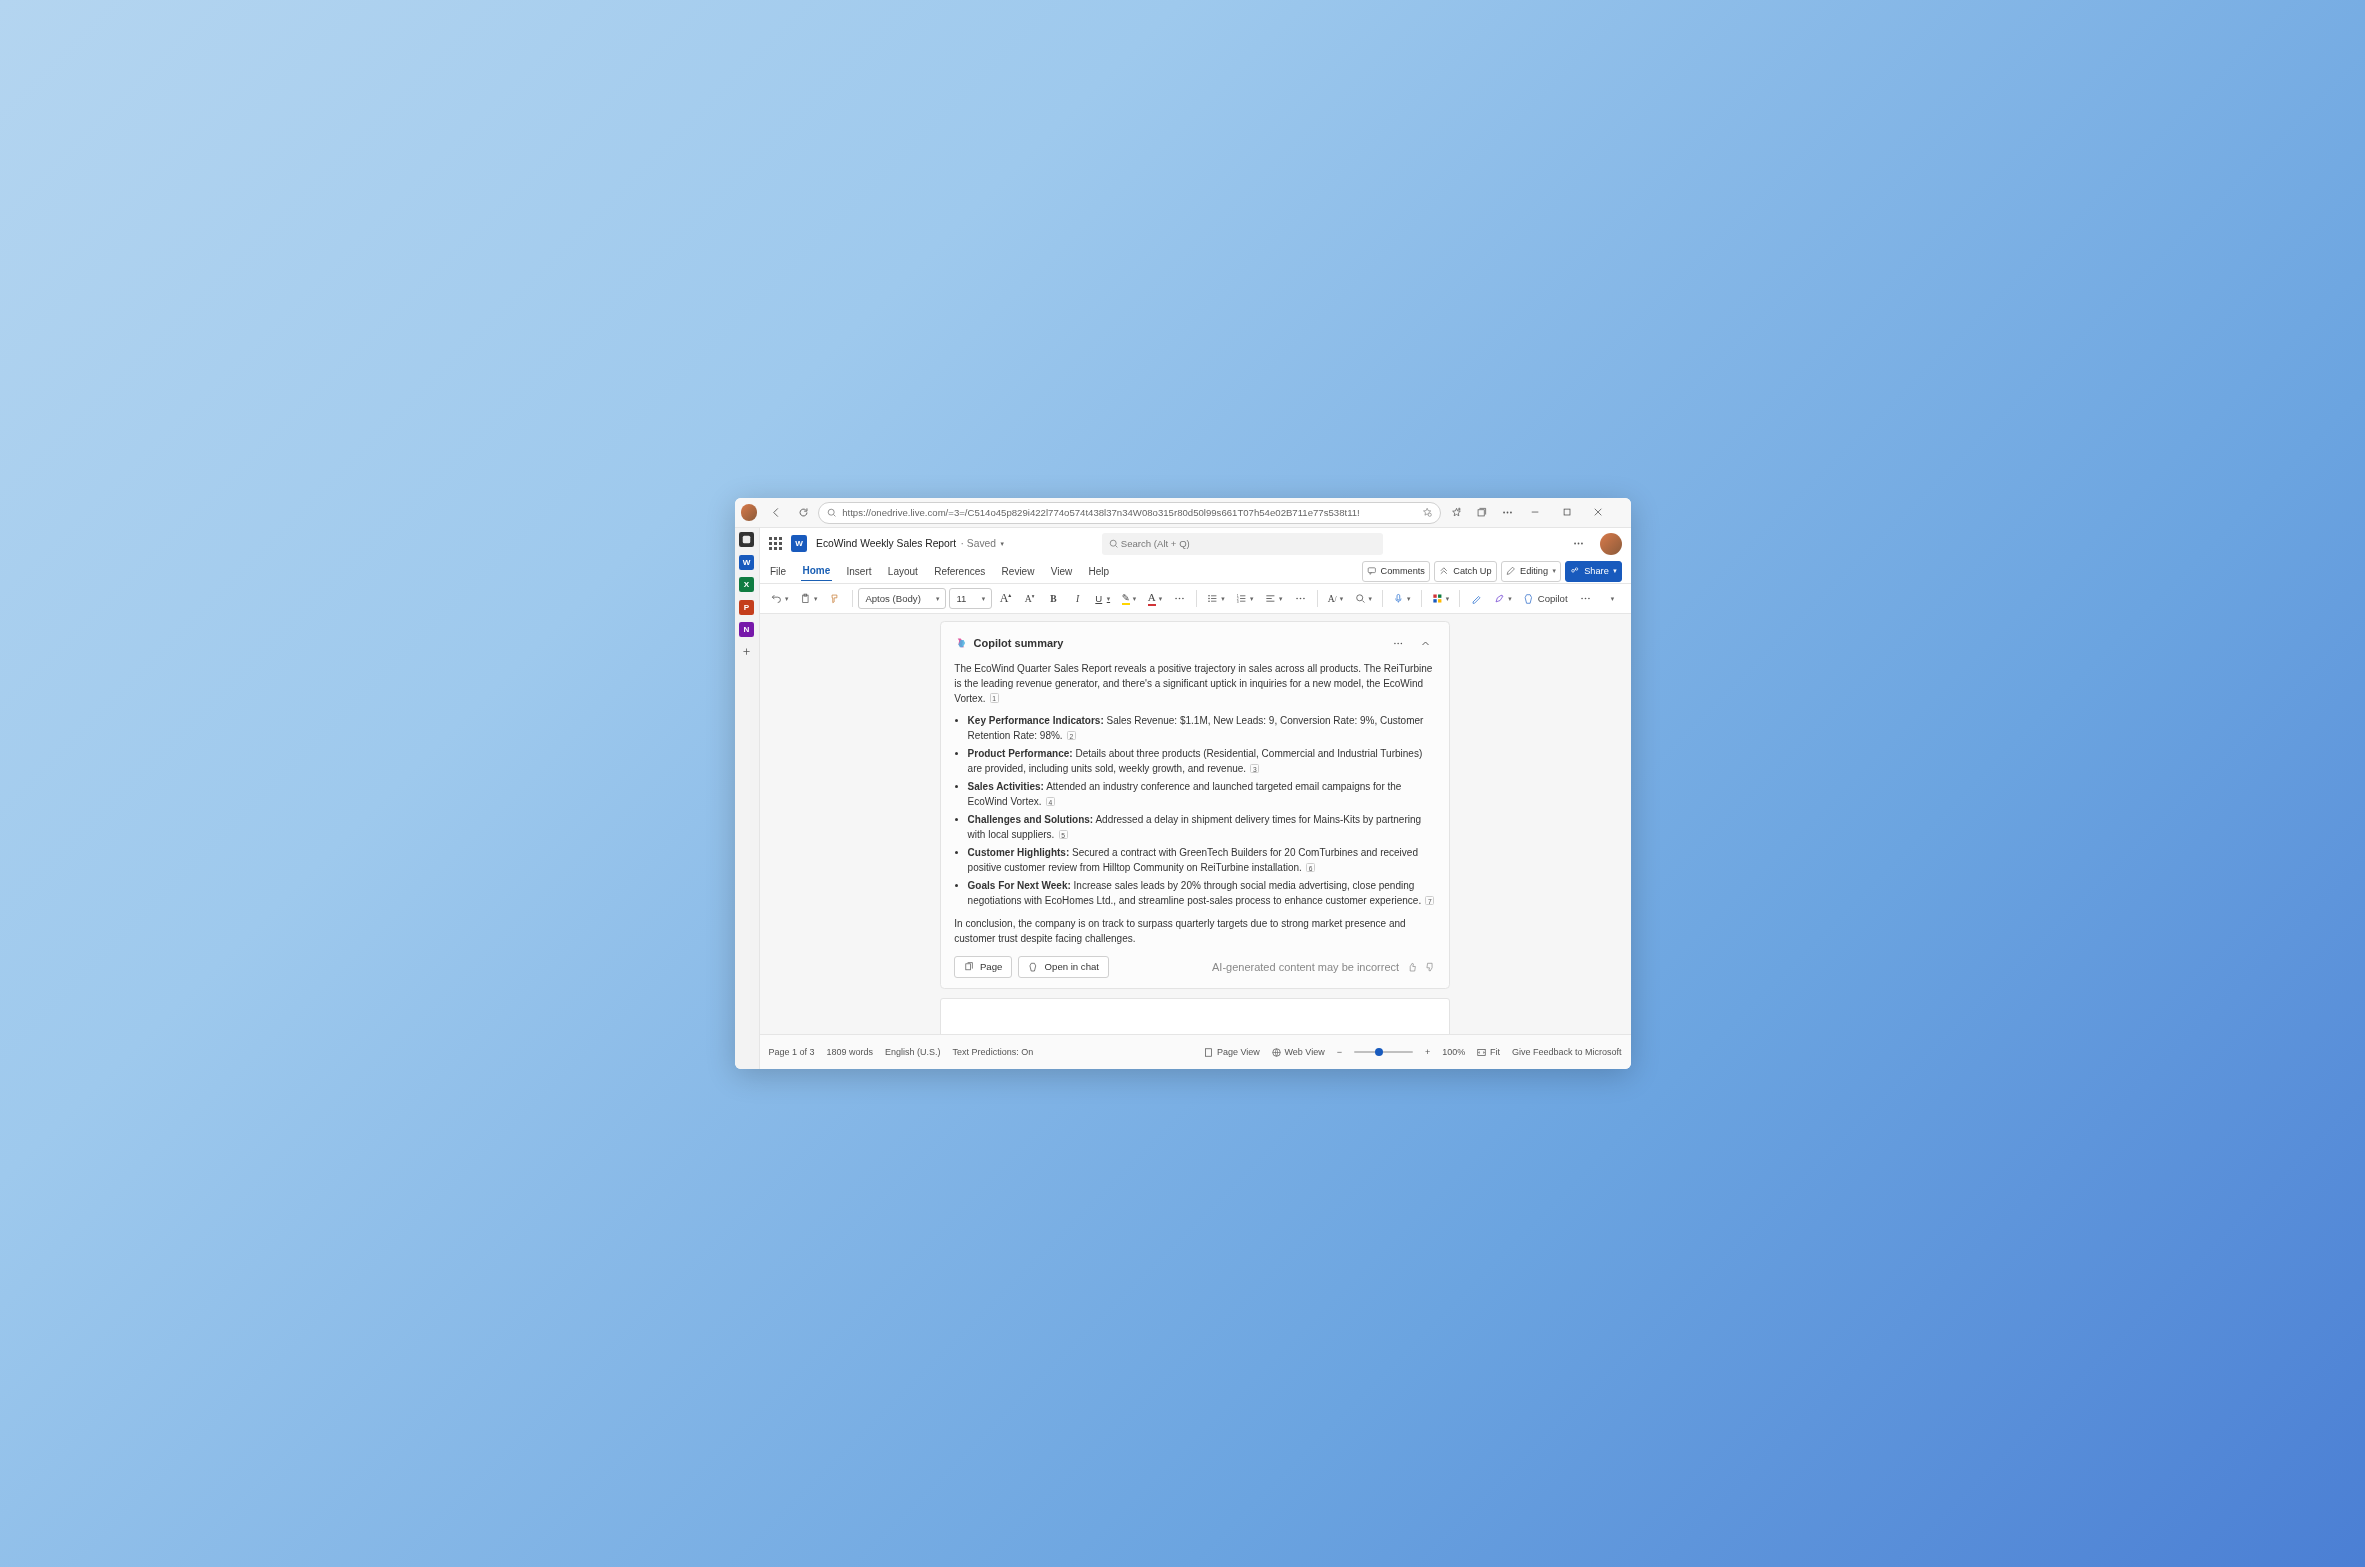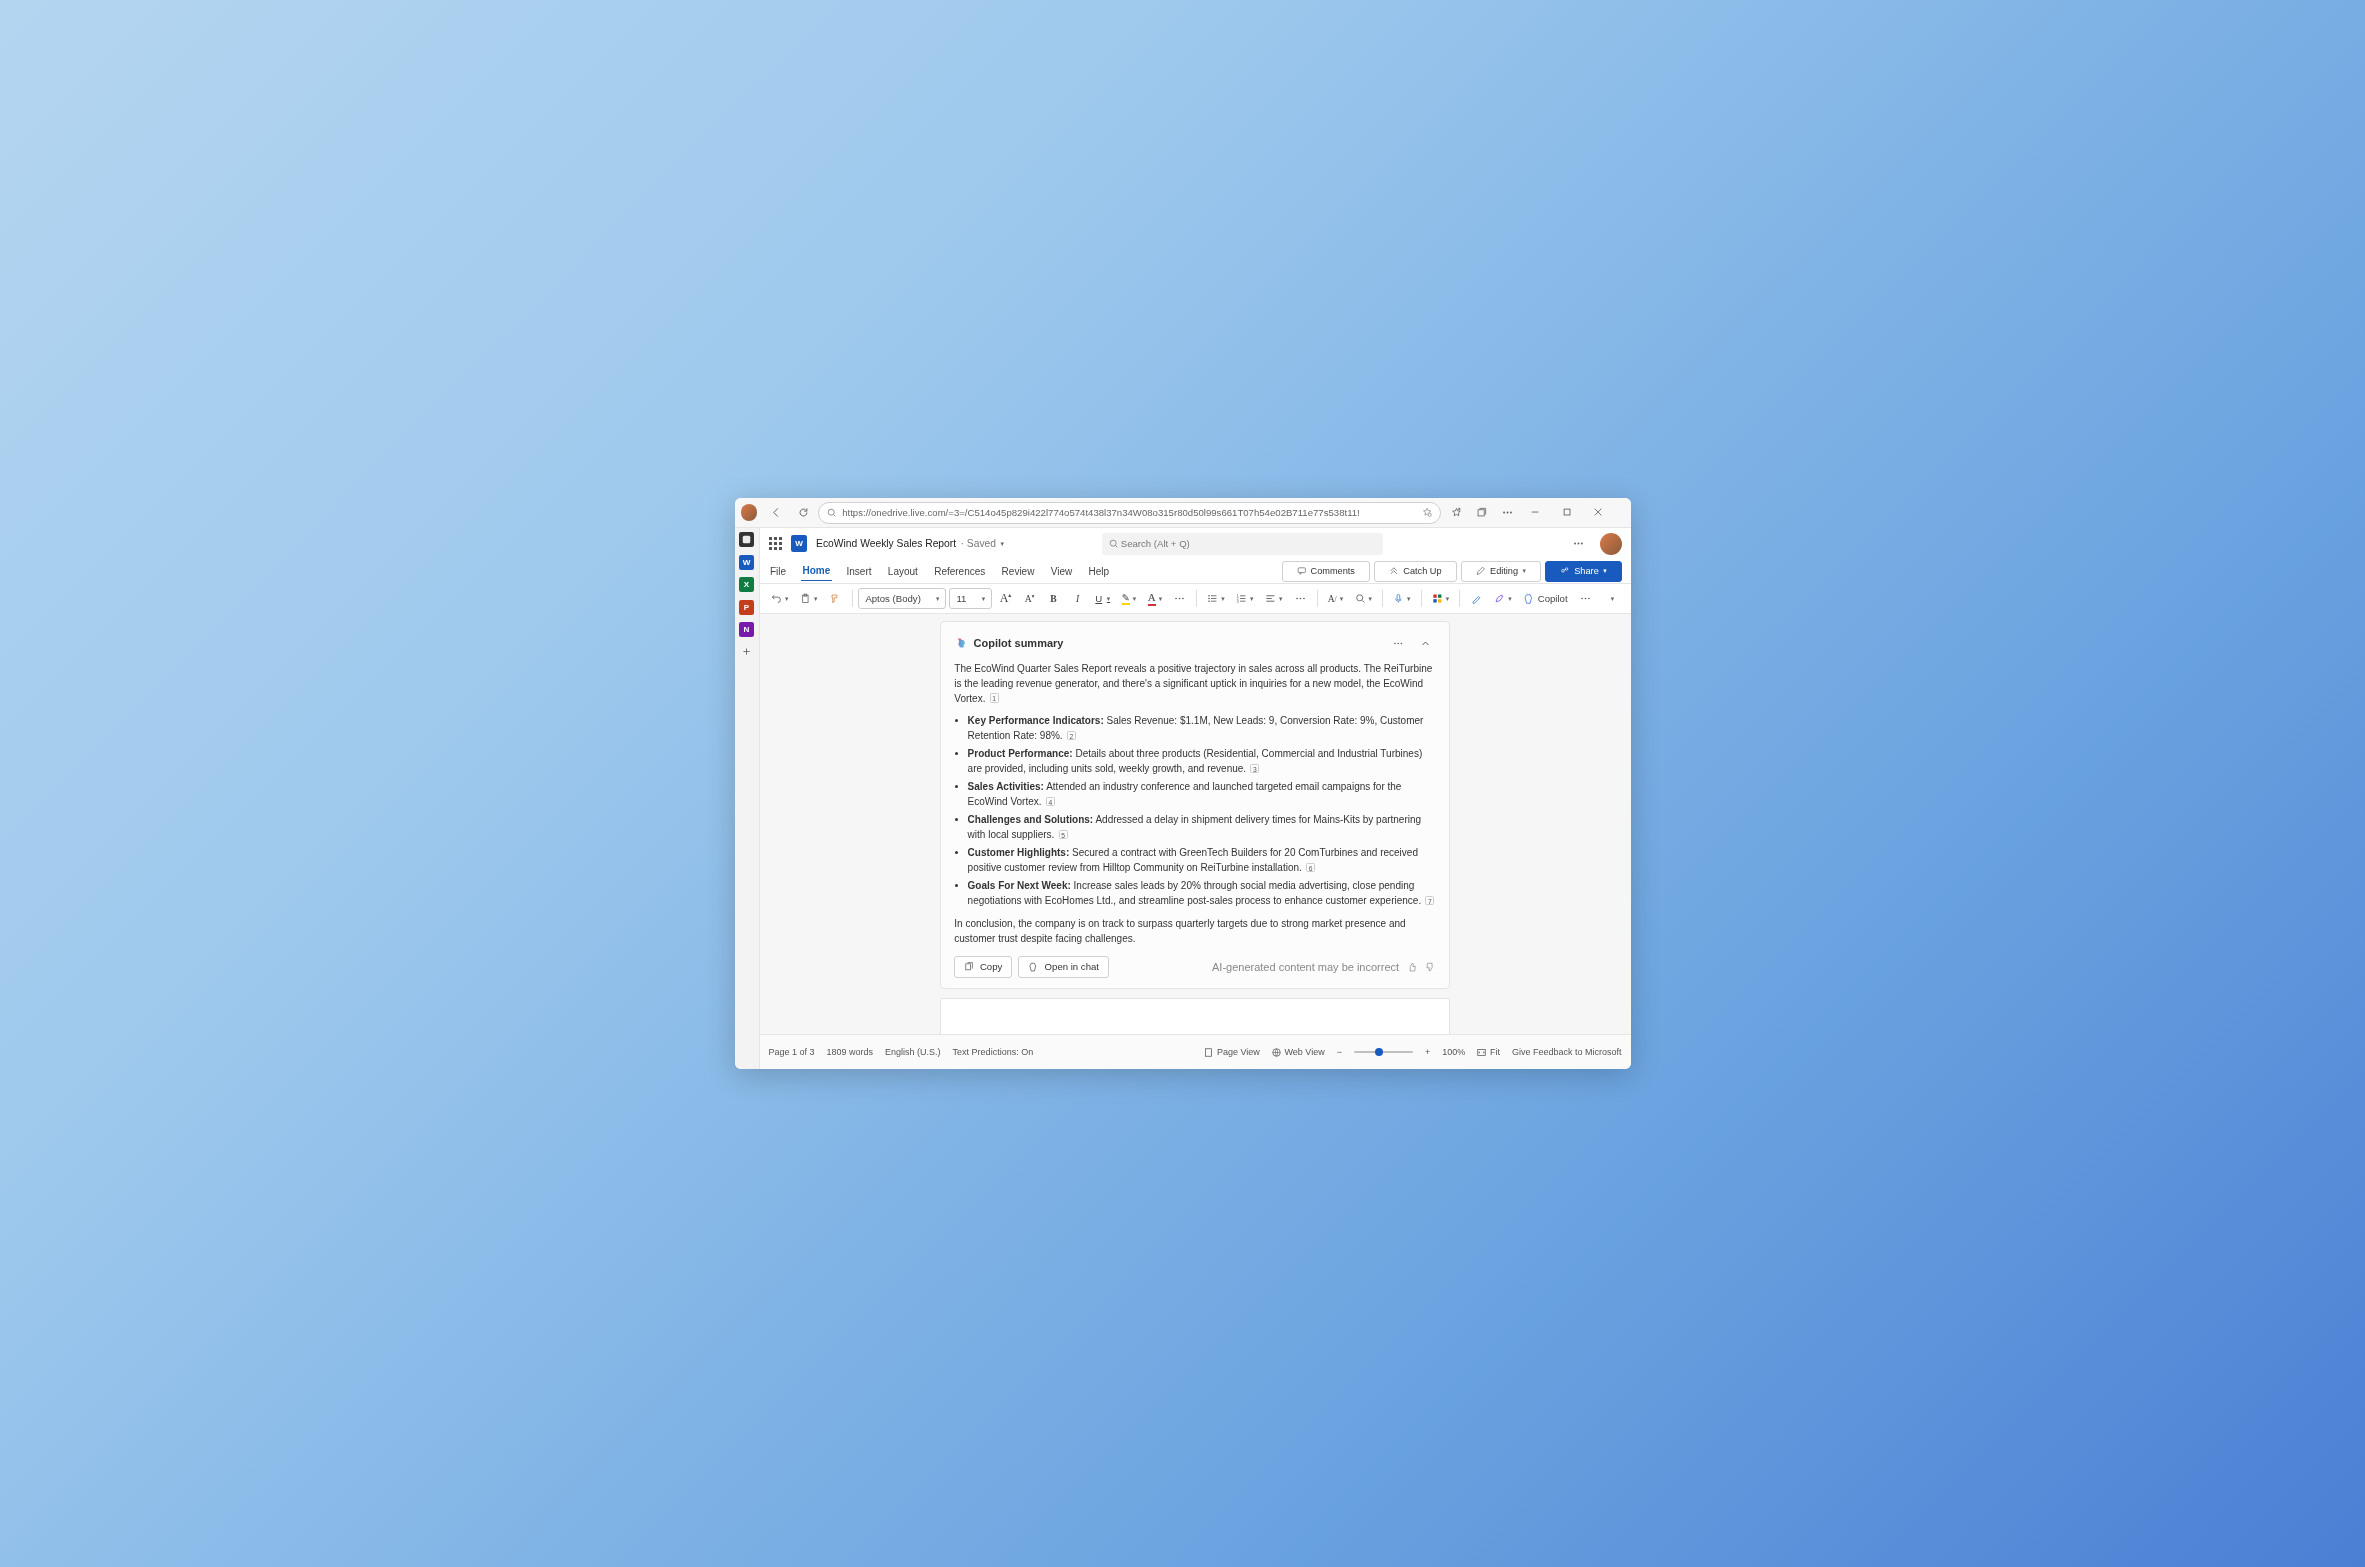--- a/index.html
+++ b/index.html
@@ -78,21 +78,21 @@
   
   .tabs {
     height: 25px; display:flex; align-items:center; padding: 0 9px; gap: 13.3px;
     border-bottom: 0.7px solid #e5e5e5; font-size: 10px; color:#444;
   }
   .tab { padding: 4.4px 1.5px; cursor:pointer; }
   .tab.active { color:#1a5fb4; border-bottom: 1.5px solid #1a5fb4; font-weight:700; }
   .tabs-right { margin-left:auto; display:flex; align-items:center; gap:4.4px; }
   .pill {
     height:21px; border:0.7px solid #d0d0d0; border-radius:3px; background:#fff;
-    display:flex; align-items:center; padding:0 14px; gap:4.4px; font-size:9.2px; color:#333;
+    display:flex; align-items:center; padding:0 4px; gap:4.4px; font-size:9.2px; color:#333;
   }
   .pill.primary { background:#185abd; color:#fff; border-color:#185abd; }
 
   
   .toolbar {
     height: 30px; display:flex; align-items:center; padding:0 7.4px; gap:3px;
     border-bottom: 0.7px solid #e5e5e5; color:#444;
   }
   .tbtn {
     height:21px; min-width:21px; padding:0 4.4px; border-radius:3px;
@@ -495,21 +495,21 @@
               <li><strong>Customer Highlights:</strong> Secured a contract with GreenTech Builders for 20 ComTurbines and received positive customer review from Hilltop Community on ReiTurbine installation. <span class="ref">6</span></li>
               <li><strong>Goals For Next Week:</strong> Increase sales leads by 20% through social media advertising, close pending negotiations with EcoHomes Ltd., and streamline post-sales process to enhance customer experience. <span class="ref">7</span></li>
             </ul>
           <p>In conclusion, the company is on track to surpass quarterly targets due to strong market presence and customer trust despite facing challenges.</p>
           <div class="copilot-actions">
             <div class="chip">
               <svg width="9.6" height="9.6" viewBox="0 0 16 16">
                   <rect x="3" y="3" width="8" height="10" stroke="#555" stroke-width="1.2" fill="none"></rect>
                   <path d="M6 1h8v10" stroke="#555" stroke-width="1.2" fill="none"></path>
                 </svg>
-              <span>Copy</span>
+              <span>Page</span>
             </div>
             <div class="chip">
               <svg width="10.3" height="10.3" viewBox="0 0 16 16">
                   <path d="M5 2h5l2 4-2 8H5L3 6z" stroke="#555" stroke-width="1.2" fill="none"></path>
                 </svg>
               <span>Open in chat</span>
             </div>
             <div class="ai-note">
               <span>AI-generated content may be incorrect</span>
               <svg width="10.3" height="10.3" viewBox="0 0 16 16">

